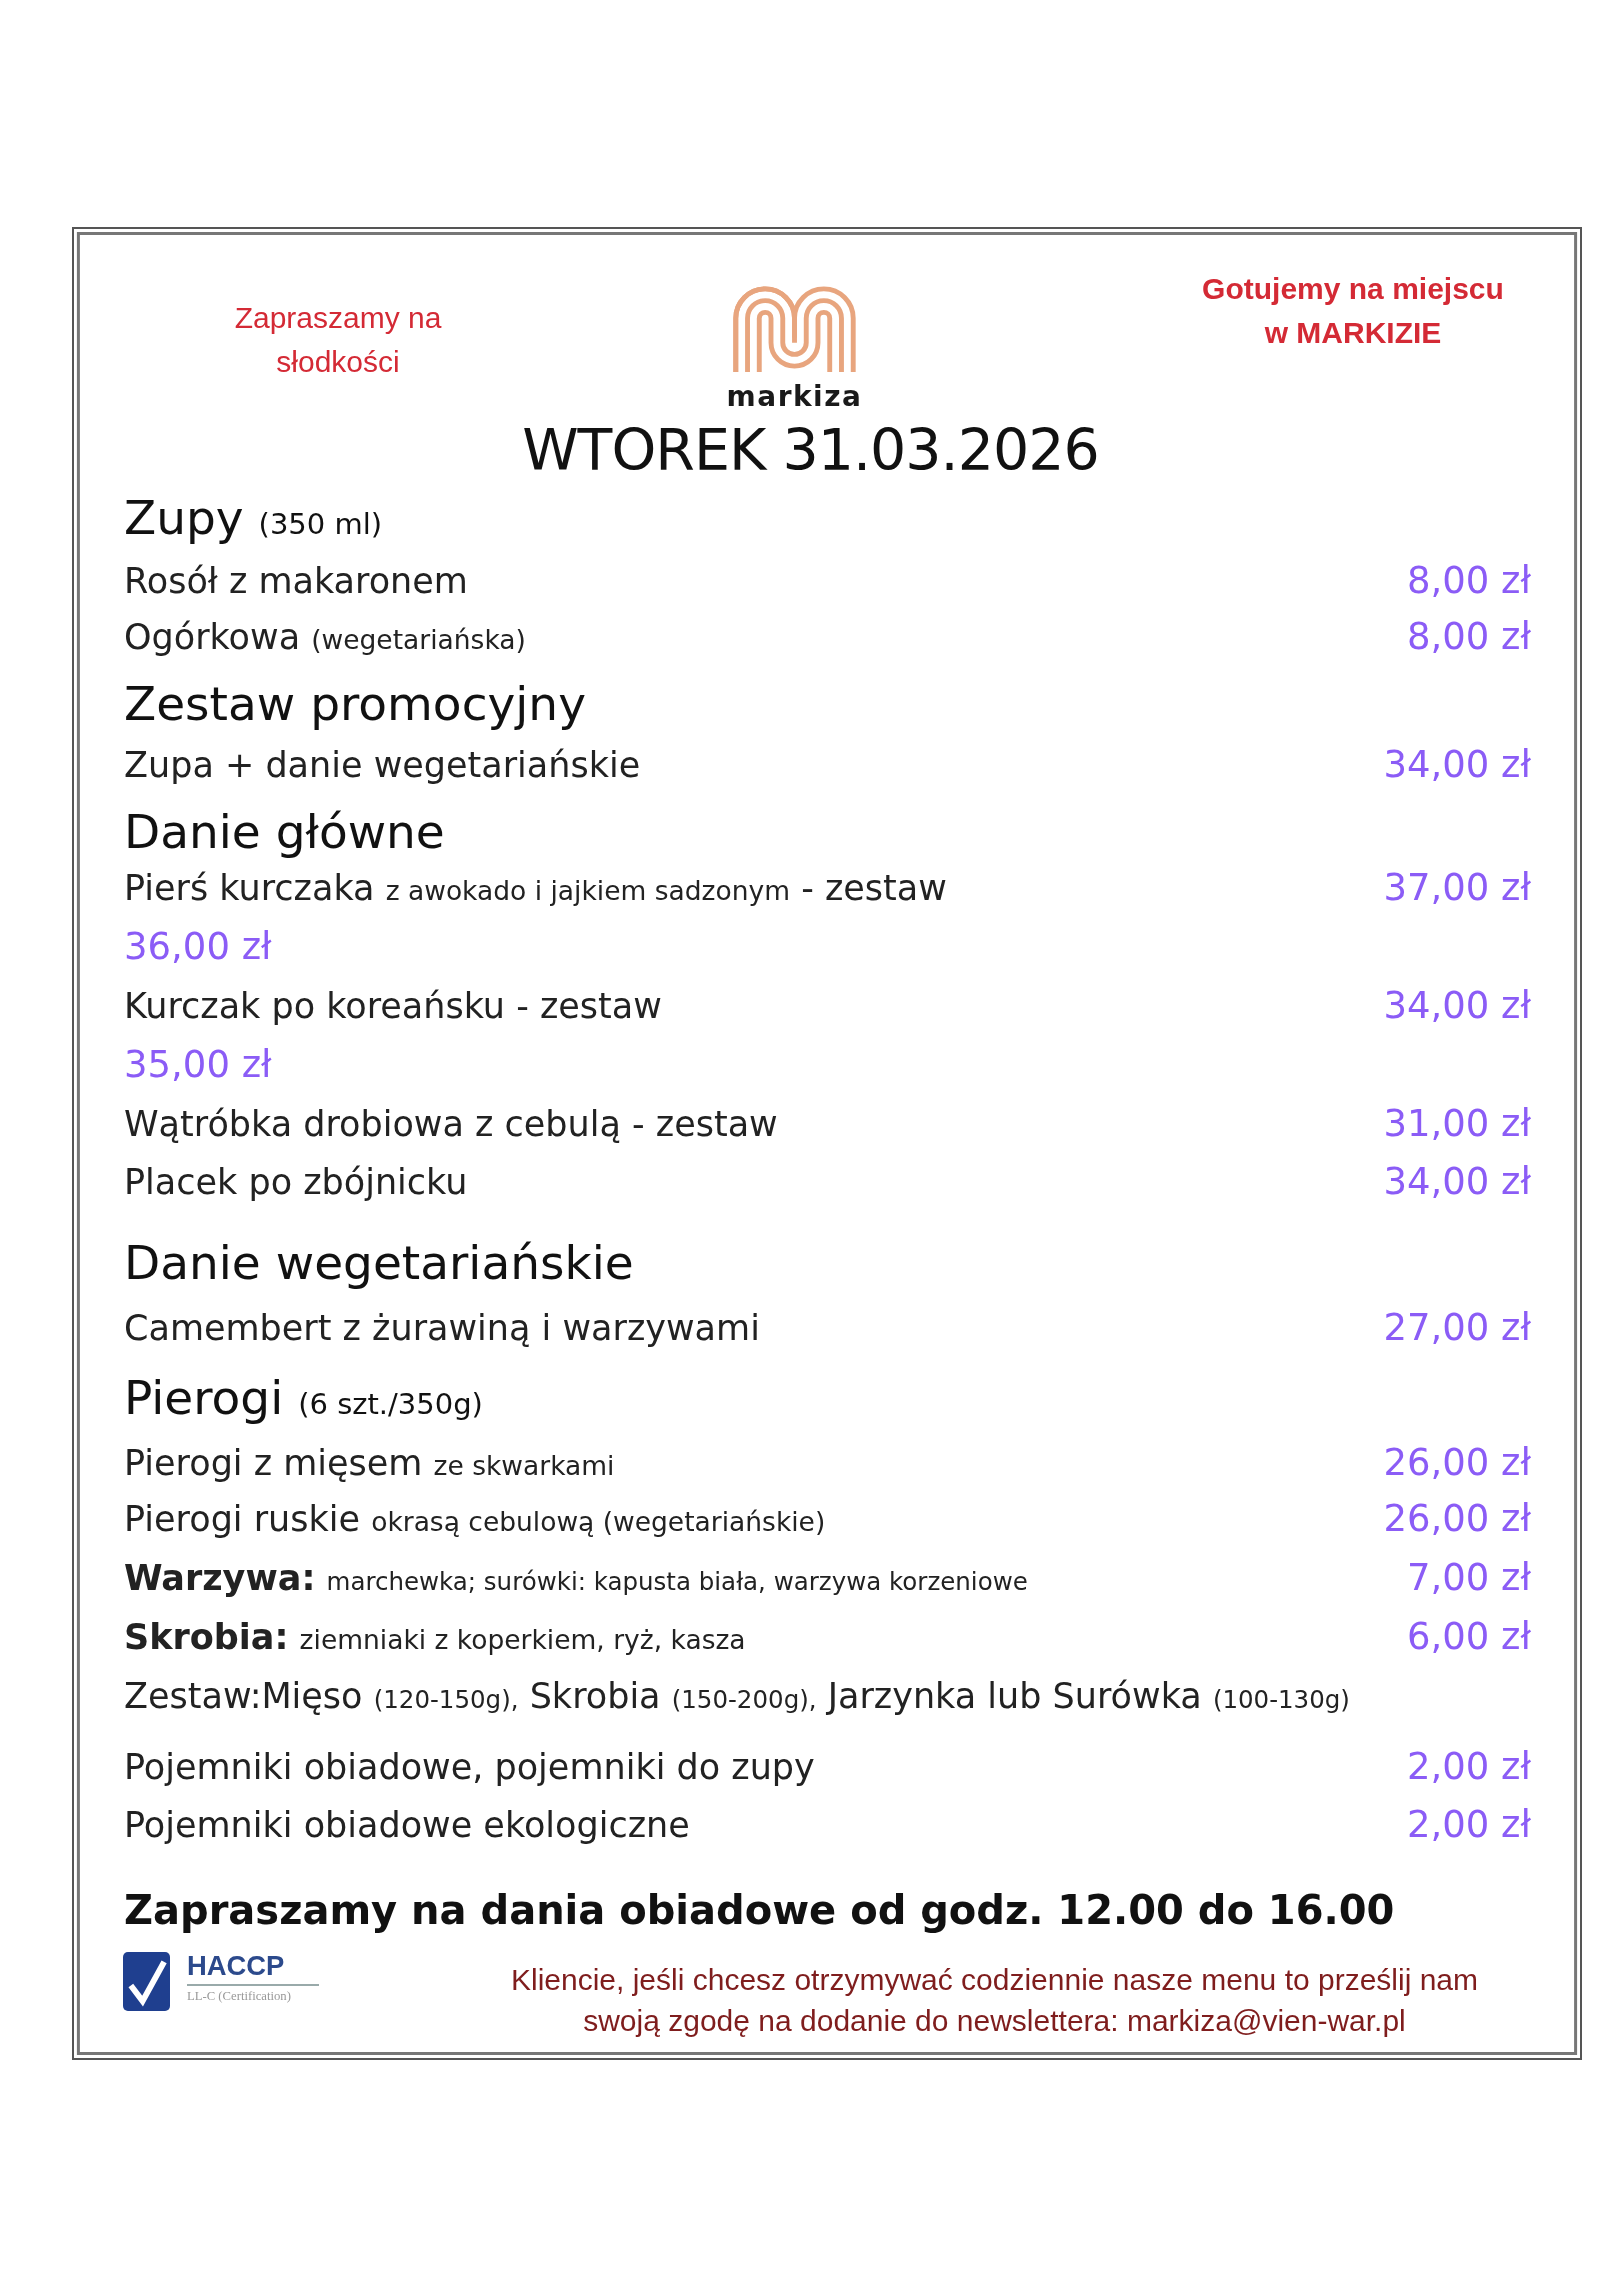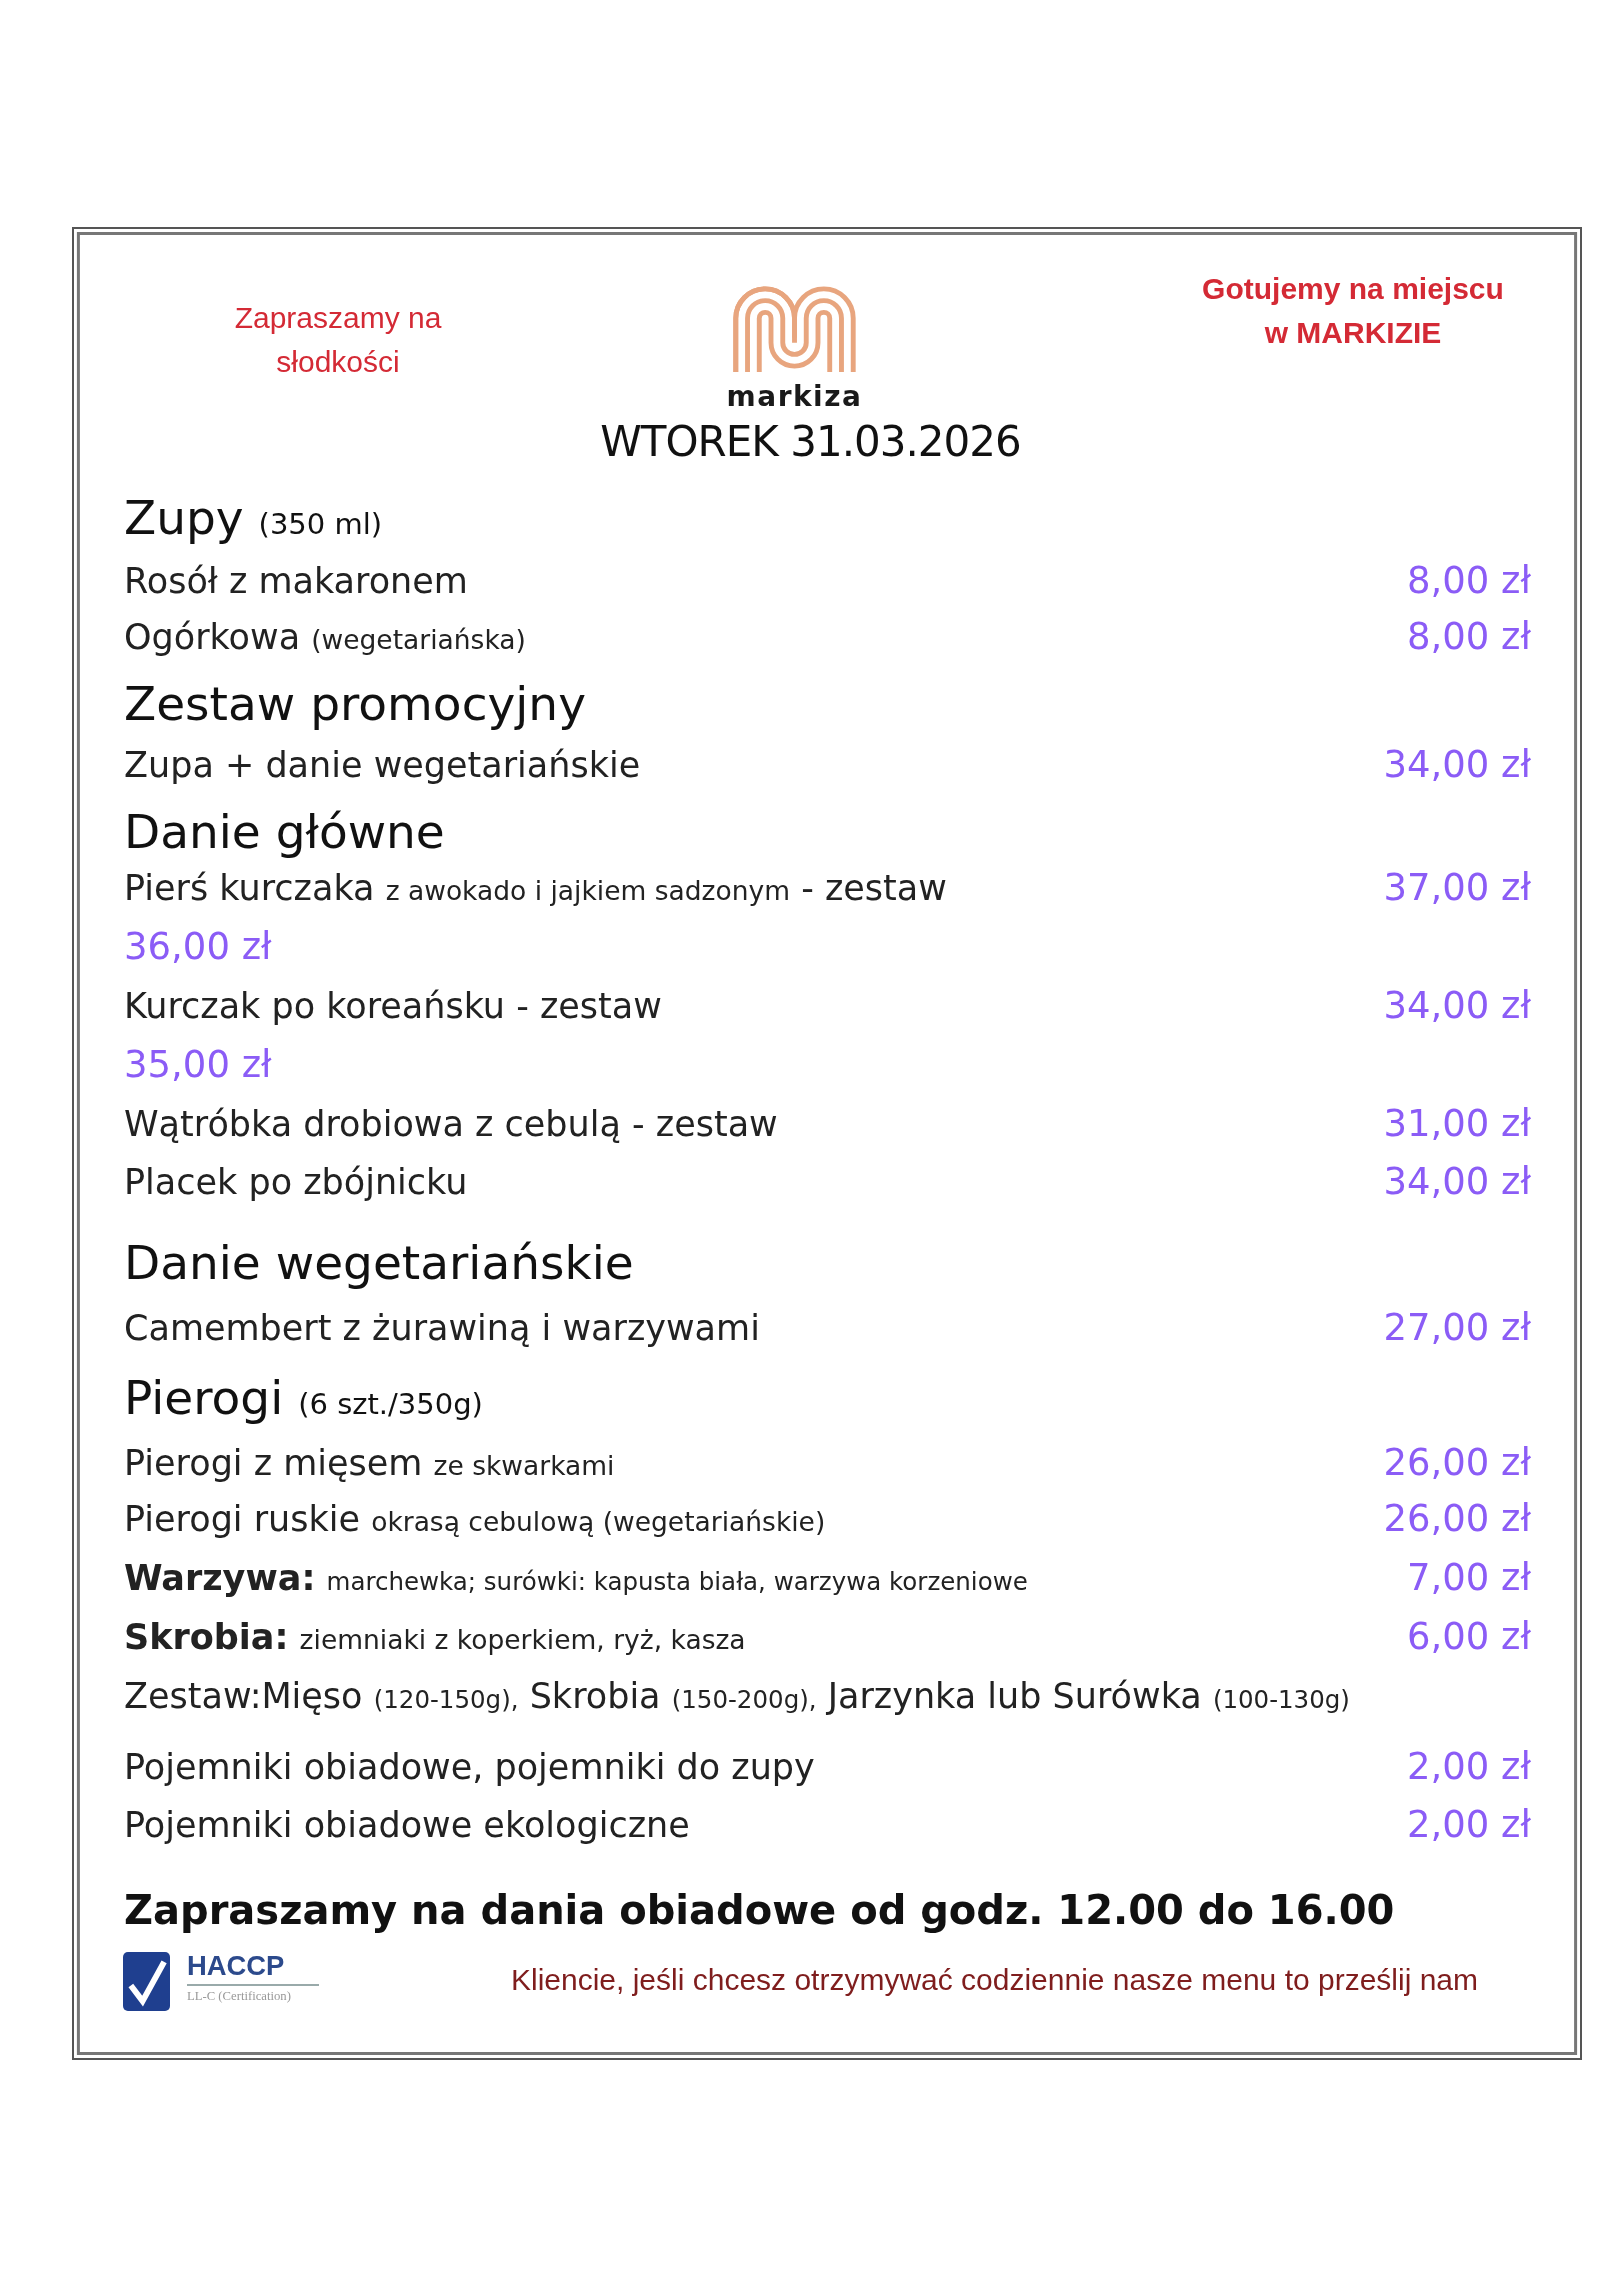--- a/index.html
+++ b/index.html
@@ -20,21 +20,21 @@
   .note-left { left: 196px; top: 296px; width: 284px; font-size: 30px; }
   .note-right { left: 1157px; top: 267px; width: 392px; font-size: 30px; font-weight: bold; }
   .logo { position: absolute; left: 716px; top: 274px; width: 157px; height: 147px; text-align: center; }
   .logo svg { display: block; margin: 0 auto; }
   .logo-text {
     font-family: "DejaVu Sans", sans-serif; font-weight: bold; font-size: 28px;
     letter-spacing: 1.5px; color: #1a1a1a; margin-top: -2px;
   }
   .title {
     position: absolute; left: 0; width: 1621px; top: 417px; text-align: center;
-    font-family: "DejaVu Sans", sans-serif; font-size: 42px; letter-spacing: -1px; color: #111;
+    font-family: "DejaVu Sans", sans-serif; font-size: 57px; letter-spacing: -1px; color: #111;
   }
   .menu { position: absolute; left: 124px; width: 1407px; top: 0; }
   .row { position: absolute; left: 0; width: 1407px; height: 49px; display: flex; align-items: baseline; }
   .row .name { flex: 1; font-size: 35px; white-space: nowrap; color: #222; }
   .row .name small { font-size: 26.5px; }
   .row .price { font-size: 37px; white-space: nowrap; text-align: right; color: #8b5cf6; }
   .heading { position: absolute; left: 0; font-size: 47px; color: #111; white-space: nowrap; }
   .heading small { font-size: 29px; }
   .bold-label { font-weight: bold; }
   .tiny { font-size: 24.5px !important; }
@@ -209,14 +209,15 @@
       <path d="M8 34 L20 50 L42 10" fill="none" stroke="#ffffff" stroke-width="6"></path>
     </svg>
   </div>
   <div class="haccp-title">HACCP</div>
   <div class="haccp-line"></div>
   <div class="haccp-sub">LL-C (Certification)</div>
 </div>
 
 <div class="newsletter">
   <div>Kliencie, jeśli chcesz otrzymywać codziennie nasze menu to prześlij nam</div>
+  <div>swoją zgodę na dodanie do newslettera: markiza@vien-war.pl</div>
 </div>
 
 
 </body></html>

